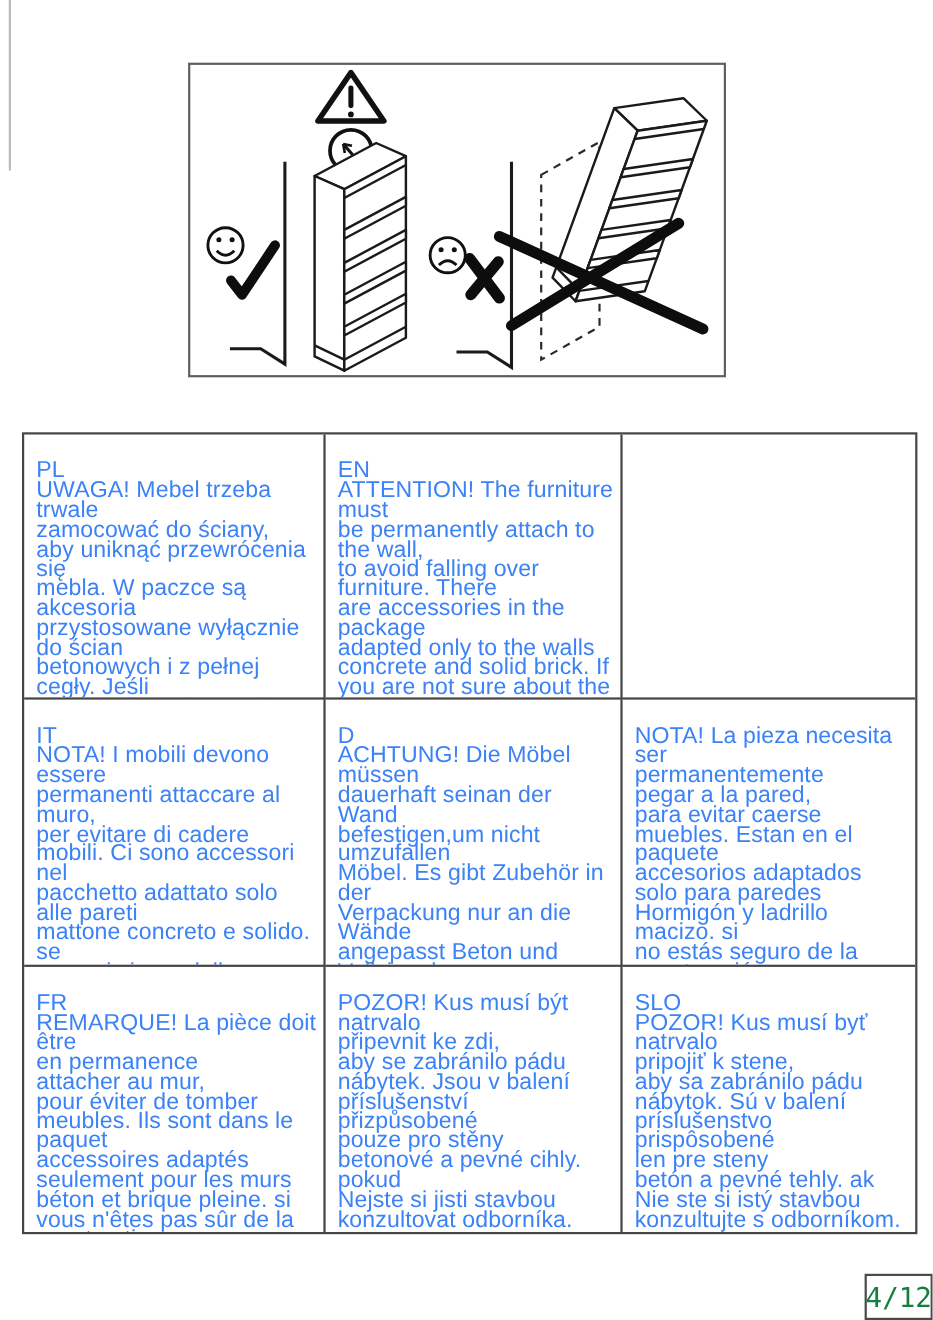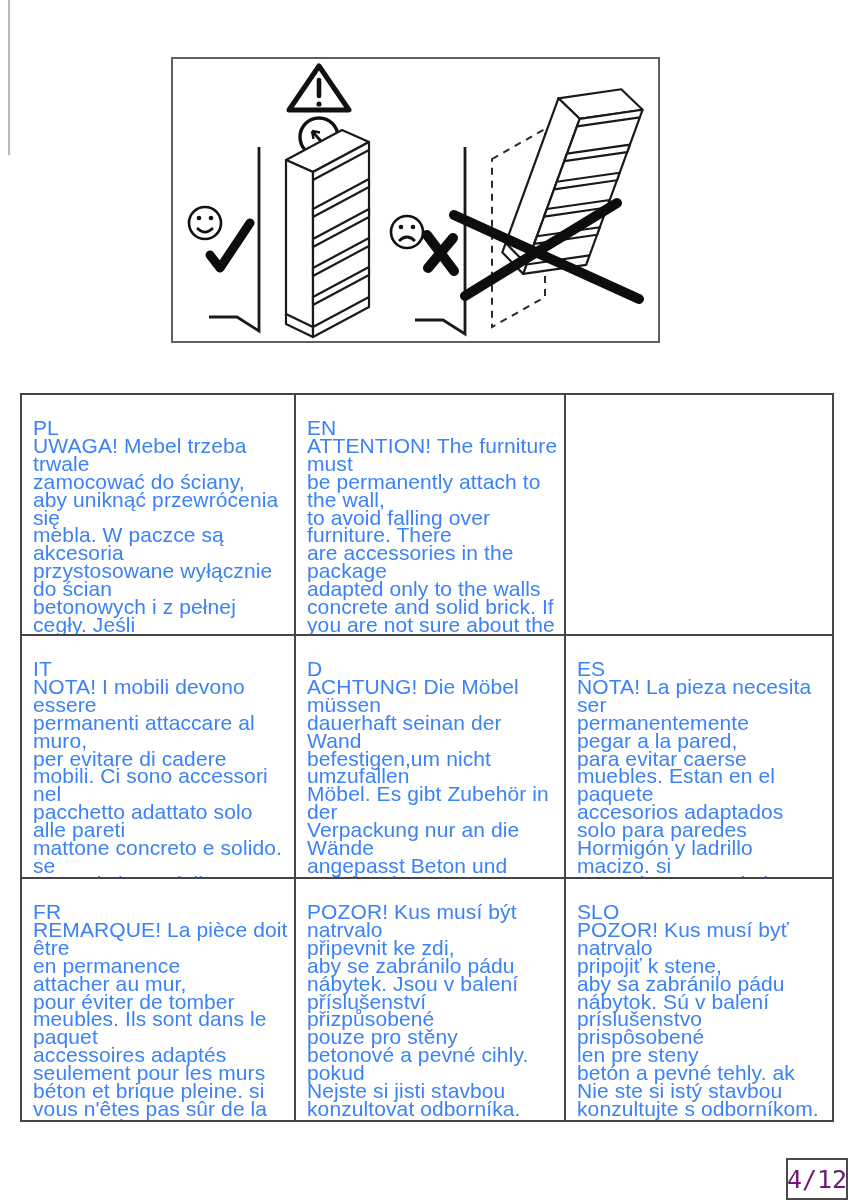--- a/index.html
+++ b/index.html
@@ -45,21 +45,21 @@
     color:#3b82f6;
     letter-spacing:0.1px;
   }
   .body{white-space:pre-line;}
   .page-num{
     position:absolute;left:786px;top:1158px;
     width:58px;height:38px;
     border:2px solid #4a4a4a;
     display:flex;align-items:center;justify-content:center;
     font-family:"DejaVu Sans Mono",monospace;
-    font-size:25px;color:#701a75;
+    font-size:25px;color:#15803d;
     background:#ffffff;
   }
 </style>
 </head>
 <body>
 
 <div class="page">
 
   <div class="scan-edge"></div>
 
@@ -160,21 +160,20 @@
 dauerhaft seinan der Wand
 befestigen,um nicht umzufallen
 Möbel. Es gibt Zubehör in der
 Verpackung nur an die Wände
 angepasst Beton und Vollziegel.
 wenn Sie sind sich nicht sicher
 über die Konstruktion Wände
 konsultieren Spezialist.</div>
     </div>
     <div class="cell last-col">
-      <div class="code">ES</div>
       <div class="body">NOTA! La pieza necesita ser
 permanentemente
 pegar a la pared,
 para evitar caerse
 muebles. Estan en el paquete
 accesorios adaptados
 solo para paredes
 Hormigón y ladrillo macizo. si
 no estás seguro de la construcción
 Paredes, consultar a

